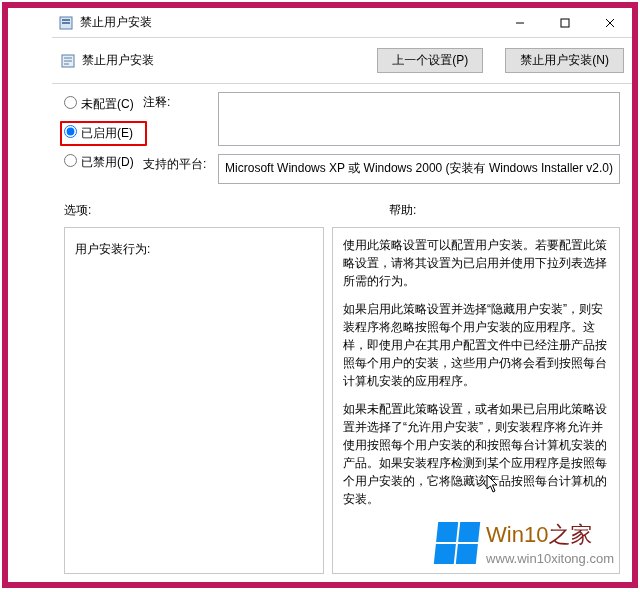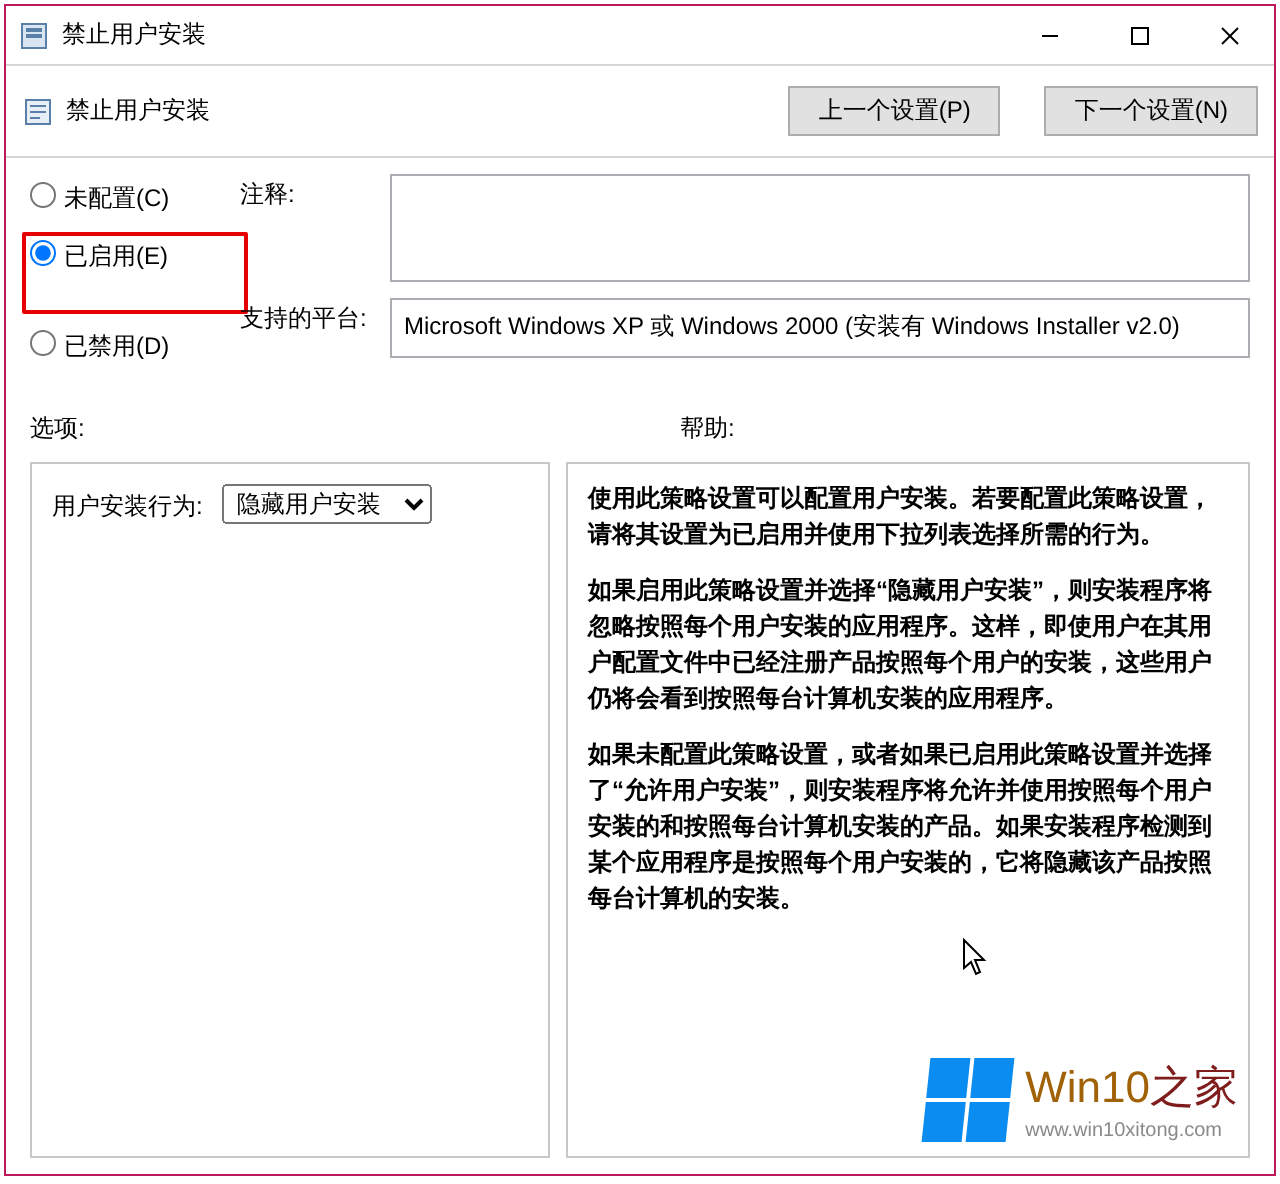--- a/index.html
+++ b/index.html
@@ -6,28 +6,29 @@
 body {
   font-family: "Microsoft YaHei", "Segoe UI", Tahoma, sans-serif;
   font-size: 12px;
   background: #fff;
   width: 640px;
   height: 592px;
   overflow: hidden;
   position: relative;
 }
 .window {
-  border: 1px solid #be185d;
+  border: 6px solid #be185d;
   width: 636px;
   height: 586px;
   margin: 2px;
   background: #fff;
   display: flex;
   flex-direction: column;
   position: relative;
+  padding-left: 44px;
 }
 .titlebar {
   height: 30px;
   display: flex;
   align-items: center;
   border-bottom: 1px solid #d6d6d6;
 }
 .titlebar .icon {
   width: 16px; height: 16px;
   margin: 0 6px;
@@ -154,21 +155,21 @@
 .help-panel {
   flex: 1;
   border: 1px solid #c8c8c8;
   margin-left: 8px;
   padding: 8px 10px;
   font-size: 12px;
   line-height: 1.5;
   overflow: hidden;
   position: relative;
 }
-.help-panel p { margin-bottom: 10px; font-weight: bold; }
+.help-panel p { margin-bottom: 10px; }
 .cursor {
   position: absolute;
   left: 478px; top: 466px;
   font-size: 16px;
   color: #000;
   pointer-events:none;
 }
 .watermark {
   position: absolute;
   right: 18px;
@@ -188,21 +189,21 @@
 .watermark .winlogo div { background: #0a8cf0; }
 .watermark .wm-text { text-align: left; }
 .watermark .wm-main {
   font-size: 22px;
   font-weight: 500;
   margin-bottom: 1px;
 }
 .watermark .wm-main .b { color: #a16207; }
 .watermark .wm-main .g { color: #7f1d1d; }
 .watermark .wm-url {
-  font-size: 10px;
+  font-size: 13px;
   color: #8a8a8a;
 }
 </style>
 </head>
 <body>
 
 <div class="window">
   <div class="titlebar">
     <span class="icon">
       <svg width="14" height="14" viewBox="0 0 14 14">
@@ -234,31 +235,31 @@
 
   <div class="subheader">
     <span class="icon">
       <svg width="14" height="14" viewBox="0 0 14 14">
           <rect x="1" y="1" width="12" height="12" fill="#e7eef6" stroke="#5a7fa8"></rect>
           <path d="M3 4h8M3 7h8M3 10h5" stroke="#5a7fa8"></path>
         </svg>
     </span>
     <span class="sub-title">禁止用户安装</span>
     <button class="btn">上一个设置(P)</button>
-    <button class="btn">下一个设置(N)</button>
+    <button class="btn">禁止用户安装(N)</button>
   </div>
 
   <div class="body-top">
     <div class="left-radios">
       <label class="radio-row">
         <input type="radio" name="state" style="">
         <span>未配置(C)</span>
       </label>
       <div class="highlight">
-        <label class="radio-row" style="margin-bottom:16px">
+        <label class="radio-row" style="margin-bottom:0">
           <input type="radio" name="state" checked="" style="">
           <span>已启用(E)</span>
         </label>
       </div>
       <label class="radio-row" style="margin-top:8px">
         <input type="radio" name="state" style="">
         <span>已禁用(D)</span>
       </label>
     </div>
 
@@ -275,23 +276,20 @@
   </div>
 
   <div class="section-labels">
     <div class="lbl-left">选项:</div>
     <div>帮助:</div>
   </div>
 
   <div class="lower">
     <div class="options-panel">
       <div class="opt-lbl">用户安装行为:</div>
-      <select>
-        <option>隐藏用户安装</option>
-      </select>
     </div>
     <div class="help-panel">
       <p>使用此策略设置可以配置用户安装。若要配置此策略设置，请将其设置为已启用并使用下拉列表选择所需的行为。</p>
       <p>如果启用此策略设置并选择“隐藏用户安装”，则安装程序将忽略按照每个用户安装的应用程序。这样，即使用户在其用户配置文件中已经注册产品按照每个用户的安装，这些用户仍将会看到按照每台计算机安装的应用程序。</p>
       <p>如果未配置此策略设置，或者如果已启用此策略设置并选择了“允许用户安装”，则安装程序将允许并使用按照每个用户安装的和按照每台计算机安装的产品。如果安装程序检测到某个应用程序是按照每个用户安装的，它将隐藏该产品按照每台计算机的安装。</p>
     </div>
   </div>
 
   <div class="cursor">
     <svg width="14" height="20" viewBox="0 0 14 20">

